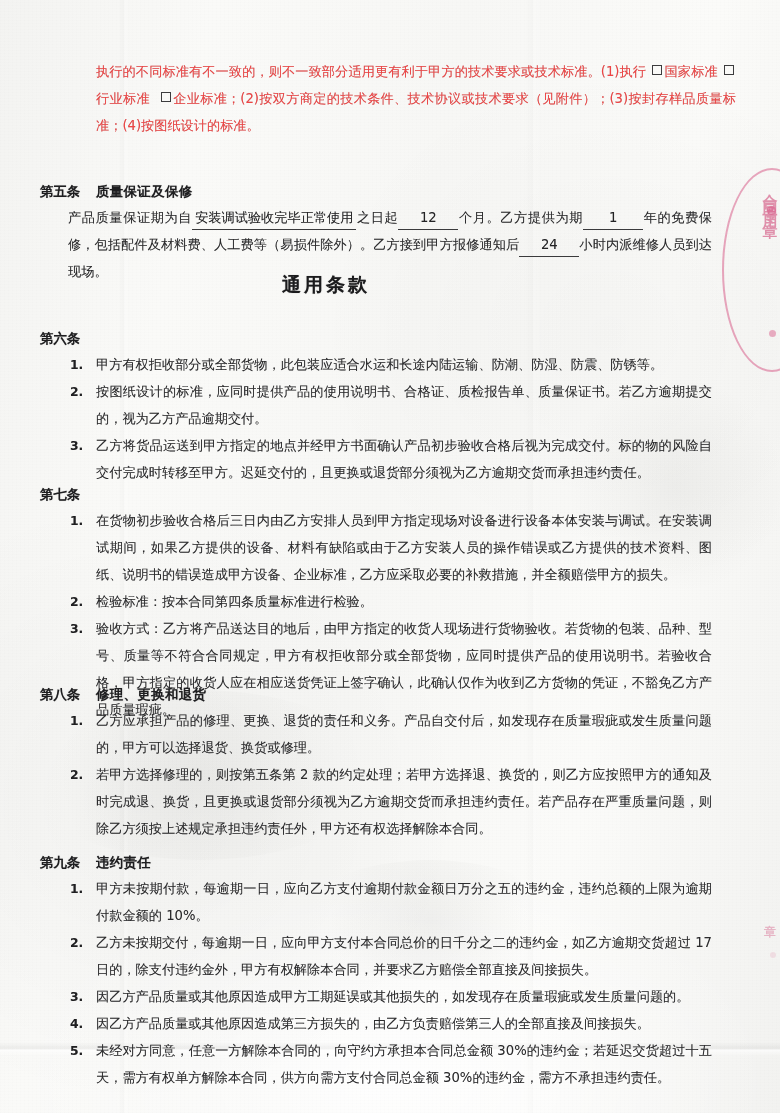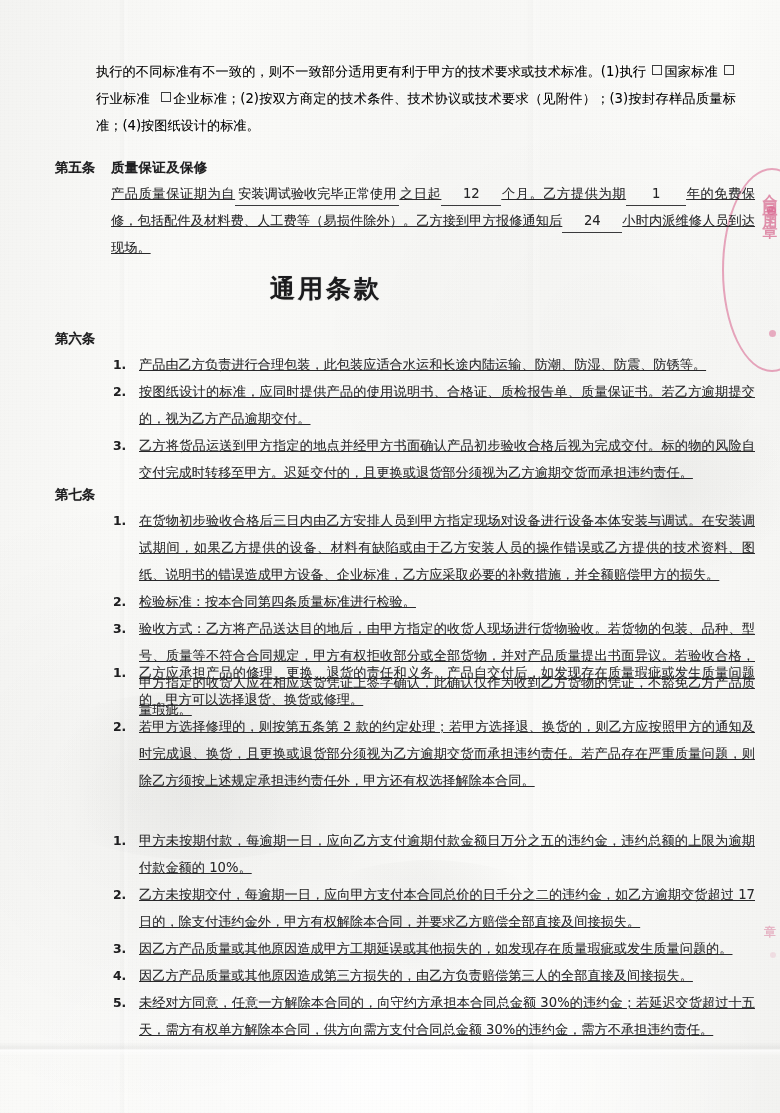--- a/index.html
+++ b/index.html
@@ -100,51 +100,50 @@
     font-family: "DejaVu Sans", "Liberation Sans", sans-serif;
   }
 
   .blk { position: absolute; }
 
   .body-text {
     font-size: 13.2px;
     line-height: 27px;
     text-align: justify;
     text-justify: inter-character;
-    color: #000000;
+    color: #ef4444;
     text-shadow: 0 0 0.6px rgba(60,60,60,0.30);
   }
 
   
   #intro-para {
     left: 96px; top: 58px; width: 640px;
   }
 
   
   .article {
     position: absolute;
     width: 700px;
-    left: 55px;
+    left: 40px;
   }
   .art-head {
     display: flex;
     align-items: baseline;
     font-weight: 700;
     font-size: 13.4px;
     line-height: 24px;
     color: #1e1e20;
     text-shadow: 0 0 0.7px rgba(40,40,40,0.45);
   }
   .art-no { width: 56px; flex: none; }
-  .art-title { letter-spacing: 0.4px; }
+  .art-title { letter-spacing: 0.4px; margin-top: 24px; }
 
   .art-body {
-    margin-left: 56px;
+    margin-left: 28px;
     width: 644px;
-    text-decoration: underline;
   }
 
   
   ol.items {
     margin: 0;
     padding: 0;
     list-style: none;
   }
   ol.items > li {
     position: relative;
@@ -189,21 +188,21 @@
     text-align: center;
     padding: 0 10px 1px 10px;
   }
 
   
   #section-title {
     position: absolute;
     left: 0; top: 272px;
     width: 652px;
     text-align: center;
-    font-size: 25px;
+    font-size: 19px;
     font-weight: 700;
     letter-spacing: 3px;
     color: #1b1b1d;
     text-shadow: 0 0 0.8px rgba(30,30,30,0.5);
   }
 
   
   .cbox {
     display: inline-block;
     width: 8px; height: 8px;
@@ -253,21 +252,21 @@
   <div id="section-title">通用条款</div>
 
   <div class="article" id="article-6" style="top:327px;">
     <div class="art-head">
       <span class="art-no">第六条</span>
     </div>
     <div class="art-body">
       <ol class="items">
         <li>
             <span class="num">1.</span>
-            <span class="txt">产品由乙方负责进行合理包装，此包装应适合水运和长途内陆运输、防潮、防湿、防震、防锈等。</span>
+            <span class="txt">甲方有权拒收部分或全部货物，此包装应适合水运和长途内陆运输、防潮、防湿、防震、防锈等。</span>
           </li>
         <li>
             <span class="num">2.</span>
             <span class="txt">按图纸设计的标准，应同时提供产品的使用说明书、合格证、质检报告单、质量保证书。若乙方逾期提交的，视为乙方产品逾期交付。</span>
           </li>
         <li>
             <span class="num">3.</span>
             <span class="txt">乙方将货品运送到甲方指定的地点并经甲方书面确认产品初步验收合格后视为完成交付。标的物的风险自交付完成时转移至甲方。迟延交付的，且更换或退货部分须视为乙方逾期交货而承担违约责任。</span>
           </li>
       </ol>
@@ -283,42 +282,50 @@
         <li>
             <span class="num">1.</span>
             <span class="txt">在货物初步验收合格后三日内由乙方安排人员到甲方指定现场对设备进行设备本体安装与调试。在安装调试期间，如果乙方提供的设备、材料有缺陷或由于乙方安装人员的操作错误或乙方提供的技术资料、图纸、说明书的错误造成甲方设备、企业标准，乙方应采取必要的补救措施，并全额赔偿甲方的损失。</span>
           </li>
         <li>
             <span class="num">2.</span>
             <span class="txt">检验标准：按本合同第四条质量标准进行检验。</span>
           </li>
         <li>
             <span class="num">3.</span>
-            <span class="txt">验收方式：乙方将产品送达目的地后，由甲方指定的收货人现场进行货物验收。若货物的包装、品种、型号、质量等不符合合同规定，甲方有权拒收部分或全部货物，并对产品质量提出书面异议。若验收合格，甲方指定的收货人应在相应送货凭证上签字确认，此确认仅作为收到乙方货物的凭证，不豁免乙方产品质量瑕疵。</span>
+            <span class="txt">验收方式：乙方将产品送达目的地后，由甲方指定的收货人现场进行货物验收。若货物的包装、品种、型号、质量等不符合合同规定，甲方有权拒收部分或全部货物，应同时提供产品的使用说明书。若验收合格，甲方指定的收货人应在相应送货凭证上签字确认，此确认仅作为收到乙方货物的凭证，不豁免乙方产品质量瑕疵。</span>
           </li>
       </ol>
     </div>
   </div>
 
   <div class="article" id="article-8" style="top:659px;">
+    <div class="art-head">
+      <span class="art-no">第八条</span>
+      <span class="art-title">修理、更换和退货</span>
+    </div>
     <div class="art-body">
       <ol class="items">
         <li>
             <span class="num">1.</span>
             <span class="txt">乙方应承担产品的修理、更换、退货的责任和义务。产品自交付后，如发现存在质量瑕疵或发生质量问题的，甲方可以选择退货、换货或修理。</span>
           </li>
         <li>
             <span class="num">2.</span>
             <span class="txt">若甲方选择修理的，则按第五条第 2 款的约定处理；若甲方选择退、换货的，则乙方应按照甲方的通知及时完成退、换货，且更换或退货部分须视为乙方逾期交货而承担违约责任。若产品存在严重质量问题，则除乙方须按上述规定承担违约责任外，甲方还有权选择解除本合同。</span>
           </li>
       </ol>
     </div>
   </div>
 
   <div class="article" id="article-9" style="top:827px;">
+    <div class="art-head">
+      <span class="art-no">第九条</span>
+      <span class="art-title">违约责任</span>
+    </div>
     <div class="art-body">
       <ol class="items">
         <li>
             <span class="num">1.</span>
             <span class="txt">甲方未按期付款，每逾期一日，应向乙方支付逾期付款金额日万分之五的违约金，违约总额的上限为逾期付款金额的 10%。</span>
           </li>
         <li>
             <span class="num">2.</span>
             <span class="txt">乙方未按期交付，每逾期一日，应向甲方支付本合同总价的日千分之二的违约金，如乙方逾期交货超过 17 日的，除支付违约金外，甲方有权解除本合同，并要求乙方赔偿全部直接及间接损失。</span>
           </li>

